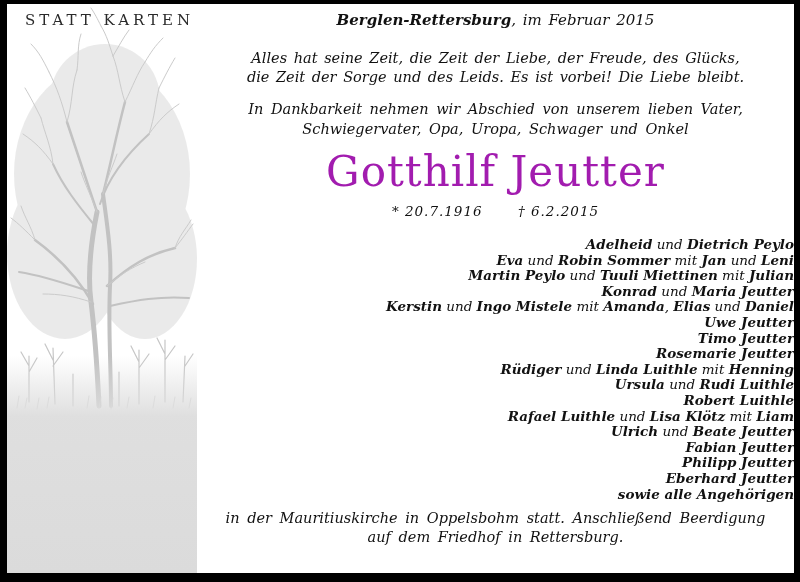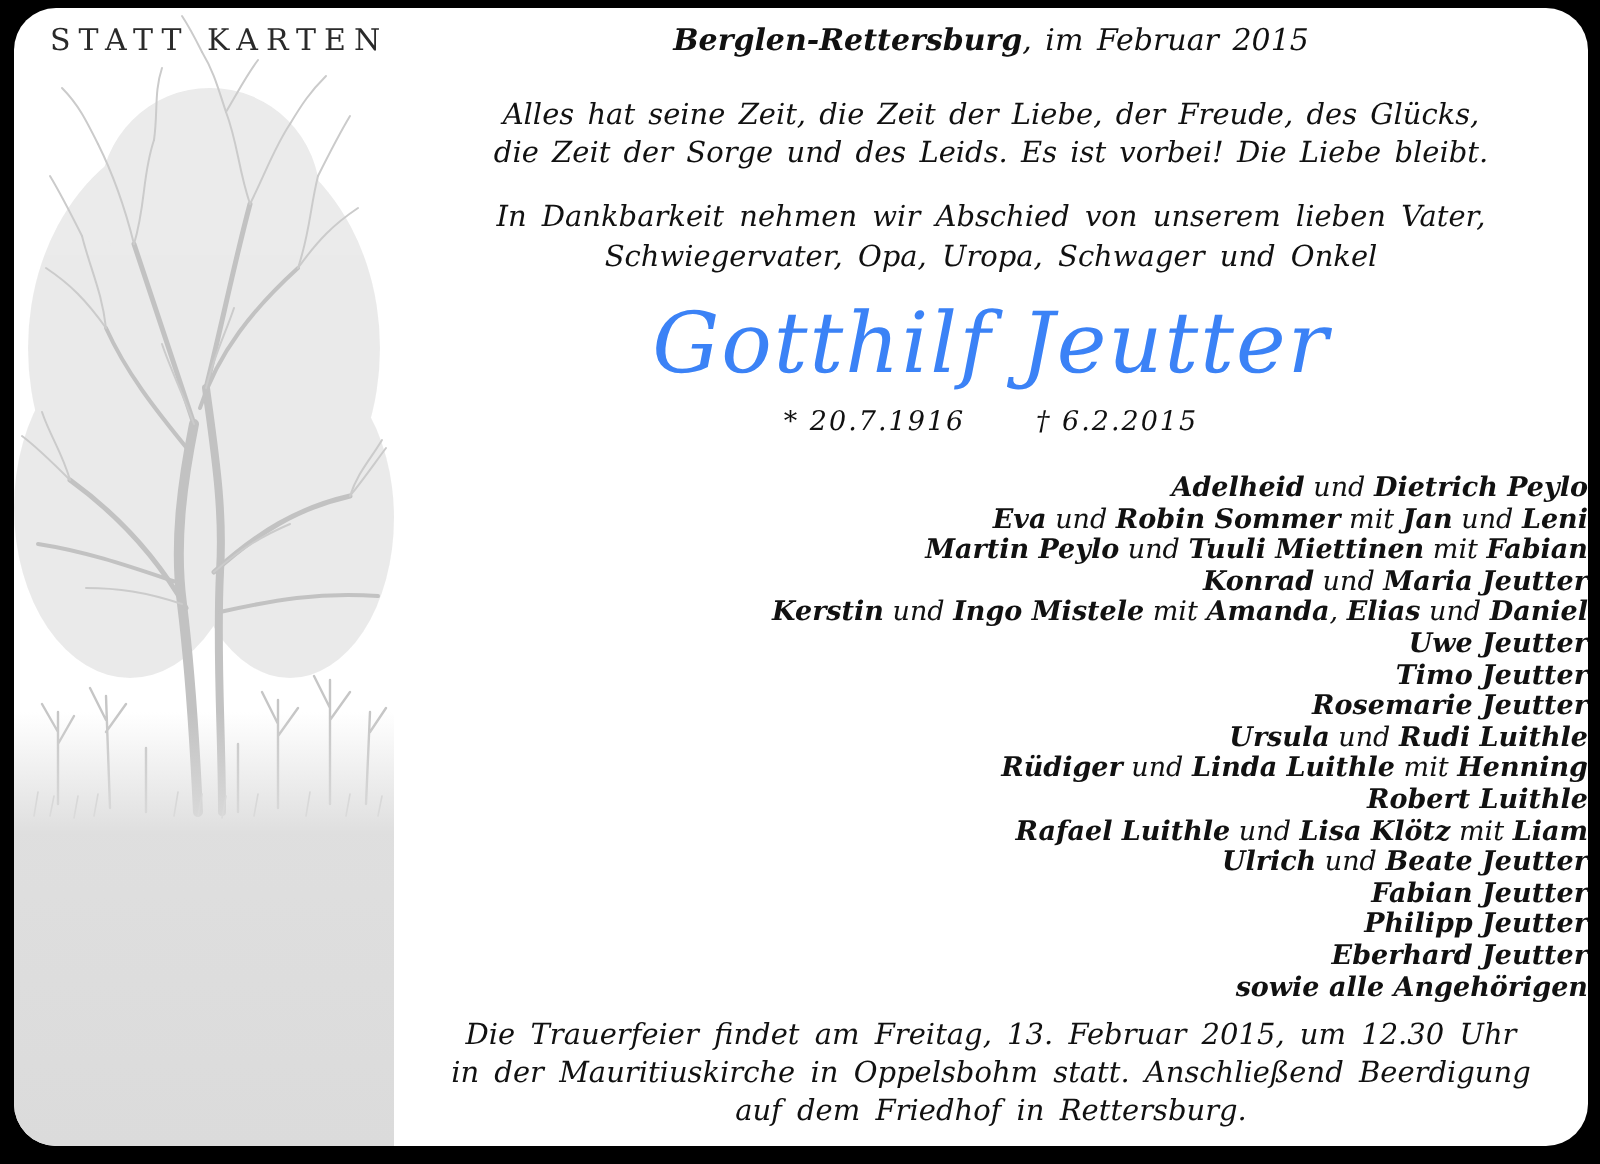--- a/index.html
+++ b/index.html
@@ -10,21 +10,20 @@
     font-family:"DejaVu Serif", serif;
     color:#111;
     overflow:hidden;
   }
   .sheet{
     position:absolute;left:7px;top:4px;
     width:787px;height:569px;
     background:#fff;
     display:flex;
     overflow:hidden;
-    border-radius:21px;
   }
   .left-col{
     position:relative;
     width:190px;height:100%;
     flex:none;
   }
   .tree-svg{position:absolute;left:0;top:0;}
   .statt{
     position:absolute;top:7px;left:18px;
     font-size:15px;letter-spacing:4px;
@@ -33,21 +32,21 @@
   }
   .right-col{
     position:relative;flex:1;
     text-align:center;
   }
   .blk{position:absolute;left:0;right:0;}
   .dateline{top:7px;font-size:15px;font-style:italic;word-spacing:2px;}
   .dateline .place{font-weight:bold;font-style:italic;}
   .poem{top:45px;font-size:14.5px;line-height:19px;font-style:italic;word-spacing:2px;}
   .intro{top:95px;font-size:14.5px;line-height:20px;font-style:italic;word-spacing:3px;}
-  .deceased{top:143px;font-size:42px;line-height:50px;font-style:italic;letter-spacing:1px;color:#3b82f6;}
+  .deceased{top:143px;font-size:42px;line-height:50px;letter-spacing:1px;color:#a21caf;}
   .dates{top:199px;font-size:13.5px;font-style:italic;letter-spacing:1px;}
   .dates .death{margin-left:30px;}
   .family{top:233px;font-size:13.5px;line-height:15.6px;font-style:italic;text-align:right;}
   .family .b{font-weight:bold;}
   .closing{font-weight:bold;}
   .funeral{top:505px;font-size:14.5px;line-height:19px;font-style:italic;word-spacing:3px;}
 </style>
 </head>
 <body>
 
@@ -150,38 +149,37 @@
 
     <div class="blk dates">
       <span class="birth">* 20.7.1916</span>
       <span class="death">† 6.2.2015</span>
     </div>
 
     <div class="blk family">
       <div>
           <div><span class="b">Adelheid</span><span> und </span><span class="b">Dietrich Peylo</span></div>
           <div><span class="b">Eva</span><span> und </span><span class="b">Robin Sommer</span><span> mit </span><span class="b">Jan</span><span> und </span><span class="b">Leni</span></div>
-          <div><span class="b">Martin Peylo</span><span> und </span><span class="b">Tuuli Miettinen</span><span> mit </span><span class="b">Fabian</span></div>
+          <div><span class="b">Martin Peylo</span><span> und </span><span class="b">Tuuli Miettinen</span><span> mit </span><span class="b">Julian</span></div>
           <div><span class="b">Konrad</span><span> und </span><span class="b">Maria Jeutter</span></div>
           <div><span class="b">Kerstin</span><span> und </span><span class="b">Ingo Mistele</span><span> mit </span><span class="b">Amanda</span><span>, </span><span class="b">Elias</span><span> und </span><span class="b">Daniel</span></div>
           <div><span class="b">Uwe Jeutter</span></div>
           <div><span class="b">Timo Jeutter</span></div>
           <div><span class="b">Rosemarie Jeutter</span></div>
+          <div><span class="b">Rüdiger</span><span> und </span><span class="b">Linda Luithle</span><span> mit </span><span class="b">Henning</span></div>
           <div><span class="b">Ursula</span><span> und </span><span class="b">Rudi Luithle</span></div>
-          <div><span class="b">Rüdiger</span><span> und </span><span class="b">Linda Luithle</span><span> mit </span><span class="b">Henning</span></div>
           <div><span class="b">Robert Luithle</span></div>
           <div><span class="b">Rafael Luithle</span><span> und </span><span class="b">Lisa Klötz</span><span> mit </span><span class="b">Liam</span></div>
           <div><span class="b">Ulrich</span><span> und </span><span class="b">Beate Jeutter</span></div>
           <div><span class="b">Fabian Jeutter</span></div>
           <div><span class="b">Philipp Jeutter</span></div>
           <div><span class="b">Eberhard Jeutter</span></div>
         </div>
       <div class="closing">sowie alle Angehörigen</div>
     </div>
 
     <div class="blk funeral">
-      <div>Die Trauerfeier findet am Freitag, 13. Februar 2015, um 12.30 Uhr</div>
       <div>in der Mauritiuskirche in Oppelsbohm statt. Anschließend Beerdigung</div>
       <div>auf dem Friedhof in Rettersburg.</div>
     </div>
 
   </div>
 </div>
 
 </body></html>

